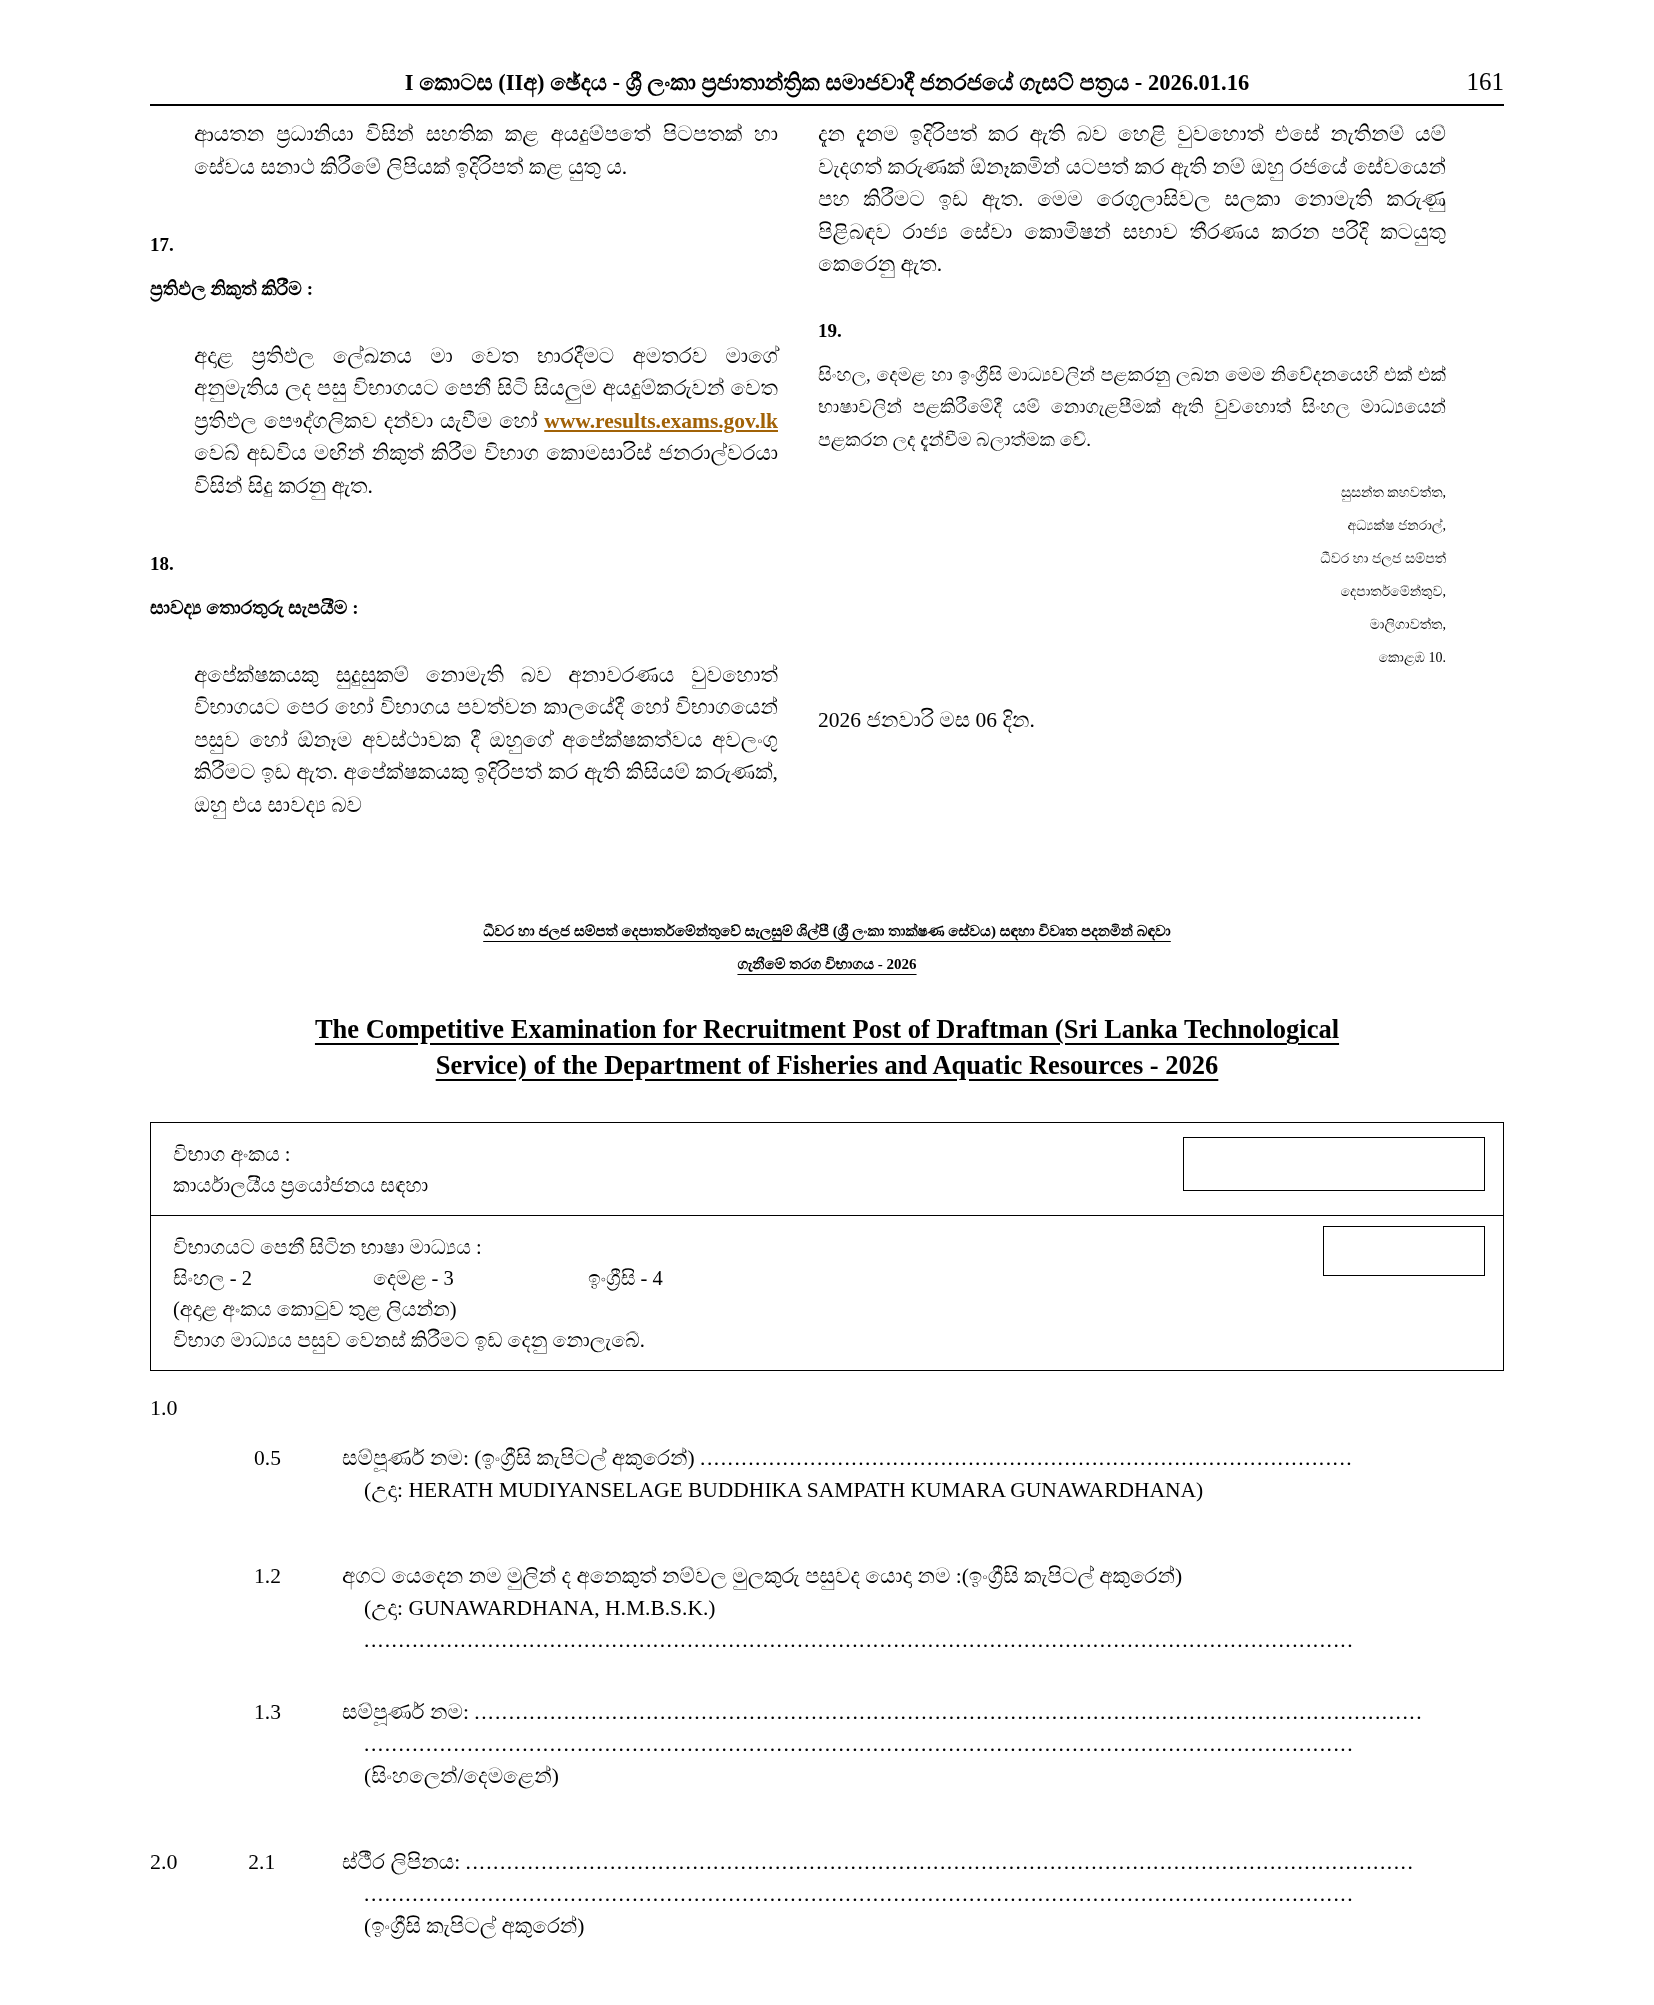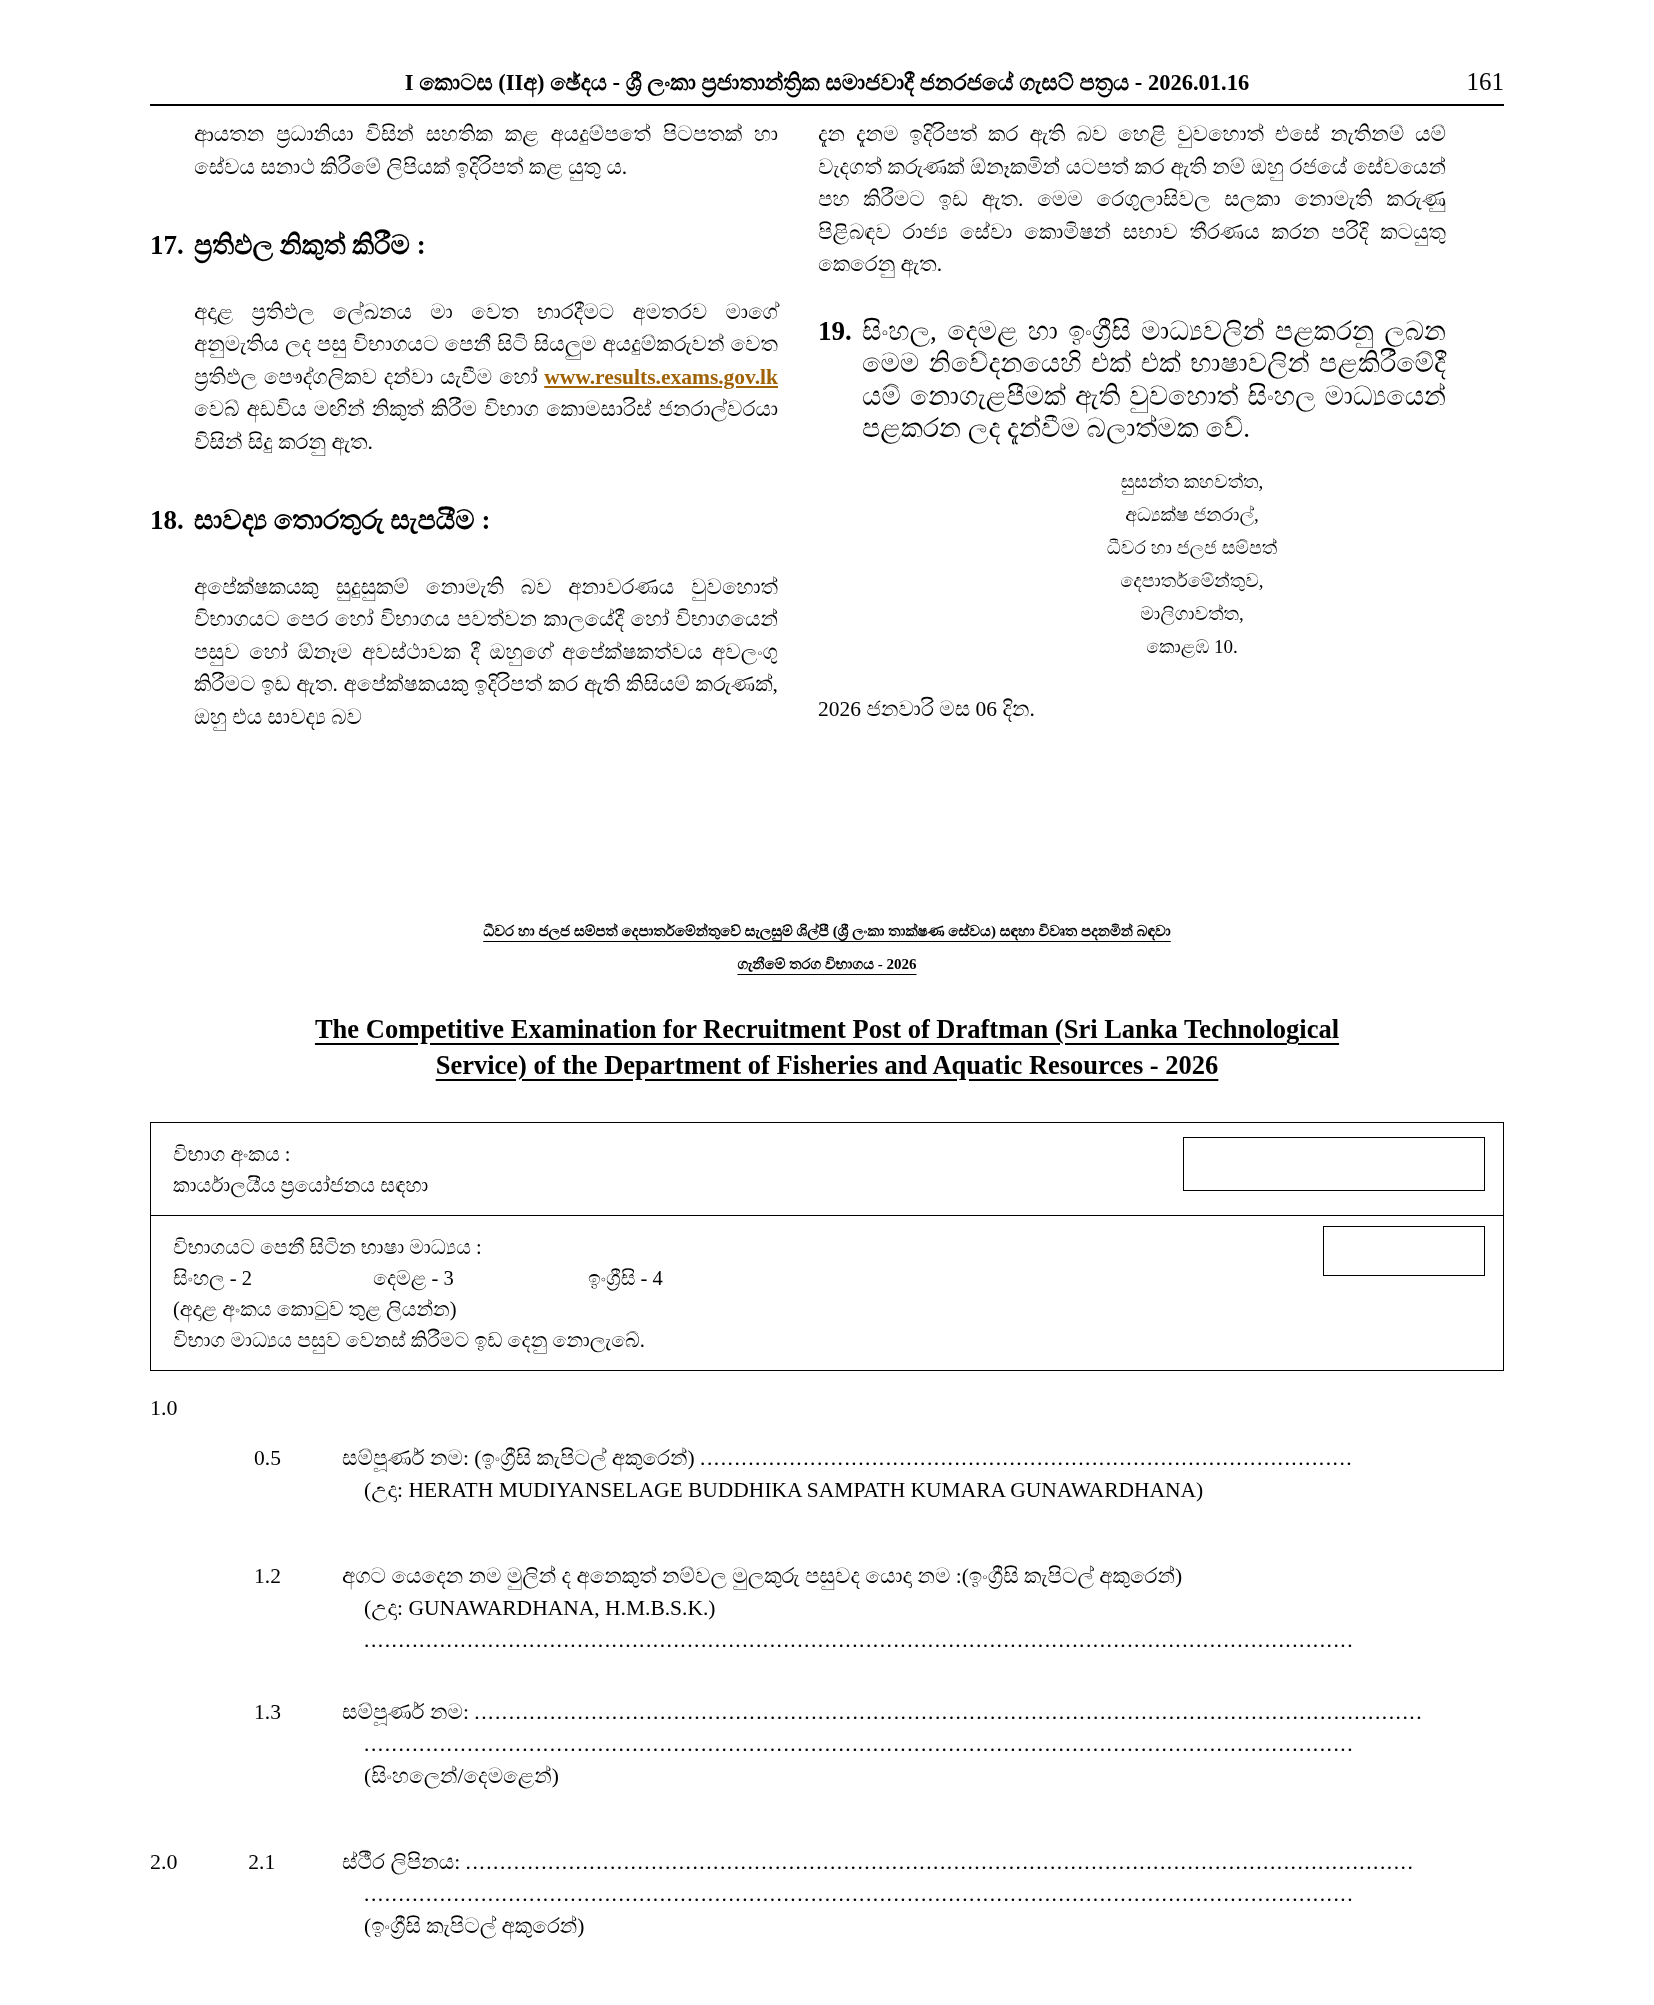--- a/index.html
+++ b/index.html
@@ -79,22 +79,23 @@
   }
   .indent-body {
     margin-left: 44px;
   }
   .gap-md { height: 34px; }
   .gap-lg { height: 46px; }
 
   .numbered {
     display: flex;
     align-items: flex-start;
-    font-size: 27px;
+    font-size: 19px;
     line-height: 32.5px;
+    flex-direction: column;
   }
   .numbered .num {
     font-weight: bold;
     width: 44px;
     flex: 0 0 44px;
   }
   .numbered .txt {
     flex: 1 1 auto;
     text-align: justify;
   }
@@ -103,22 +104,22 @@
   a.weblink {
     color: #a16207;
     text-decoration: underline;
     font-weight: bold;
     font-family: "Liberation Serif", serif;
   }
 
   
   .sigblock {
     margin-top: 20px;
-    text-align: center;
-    font-size: 19px;
+    text-align: right;
+    font-size: 14px;
     line-height: 33px;
     padding-left: 120px;
   }
   .sigdate {
     margin-top: 34px;
     font-size: 21.5px;
     text-align: left;
   }
 
   

